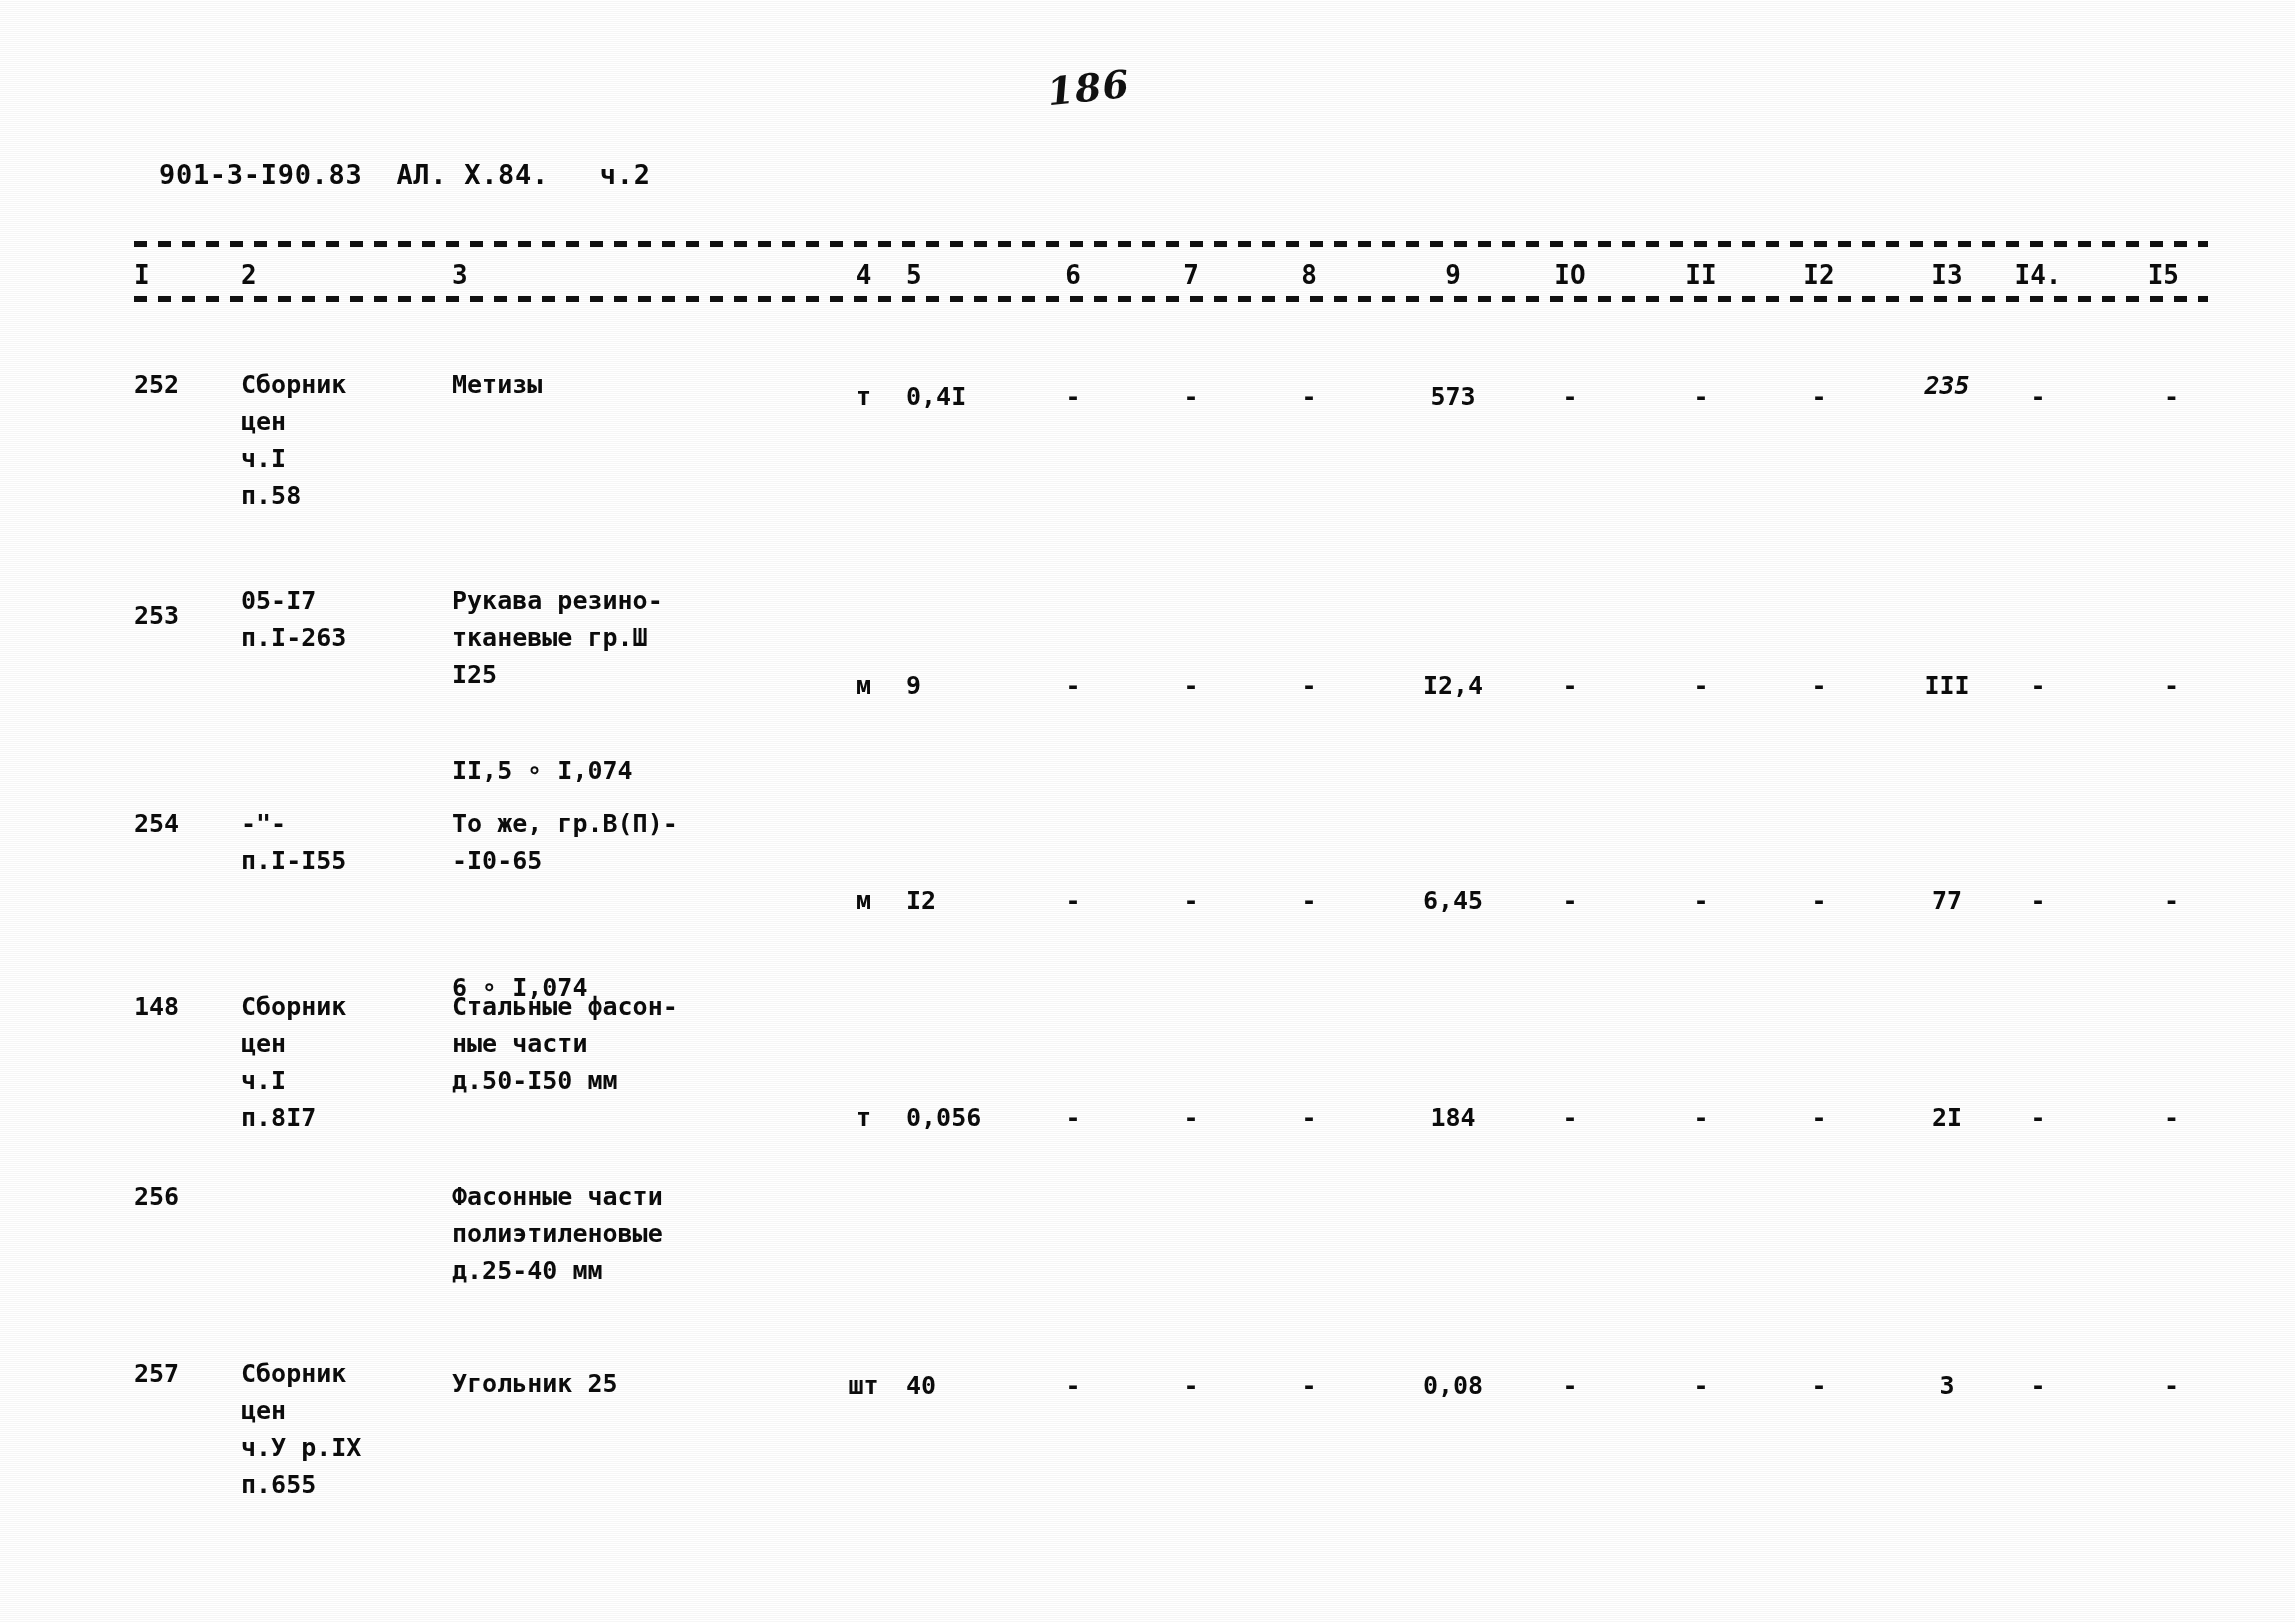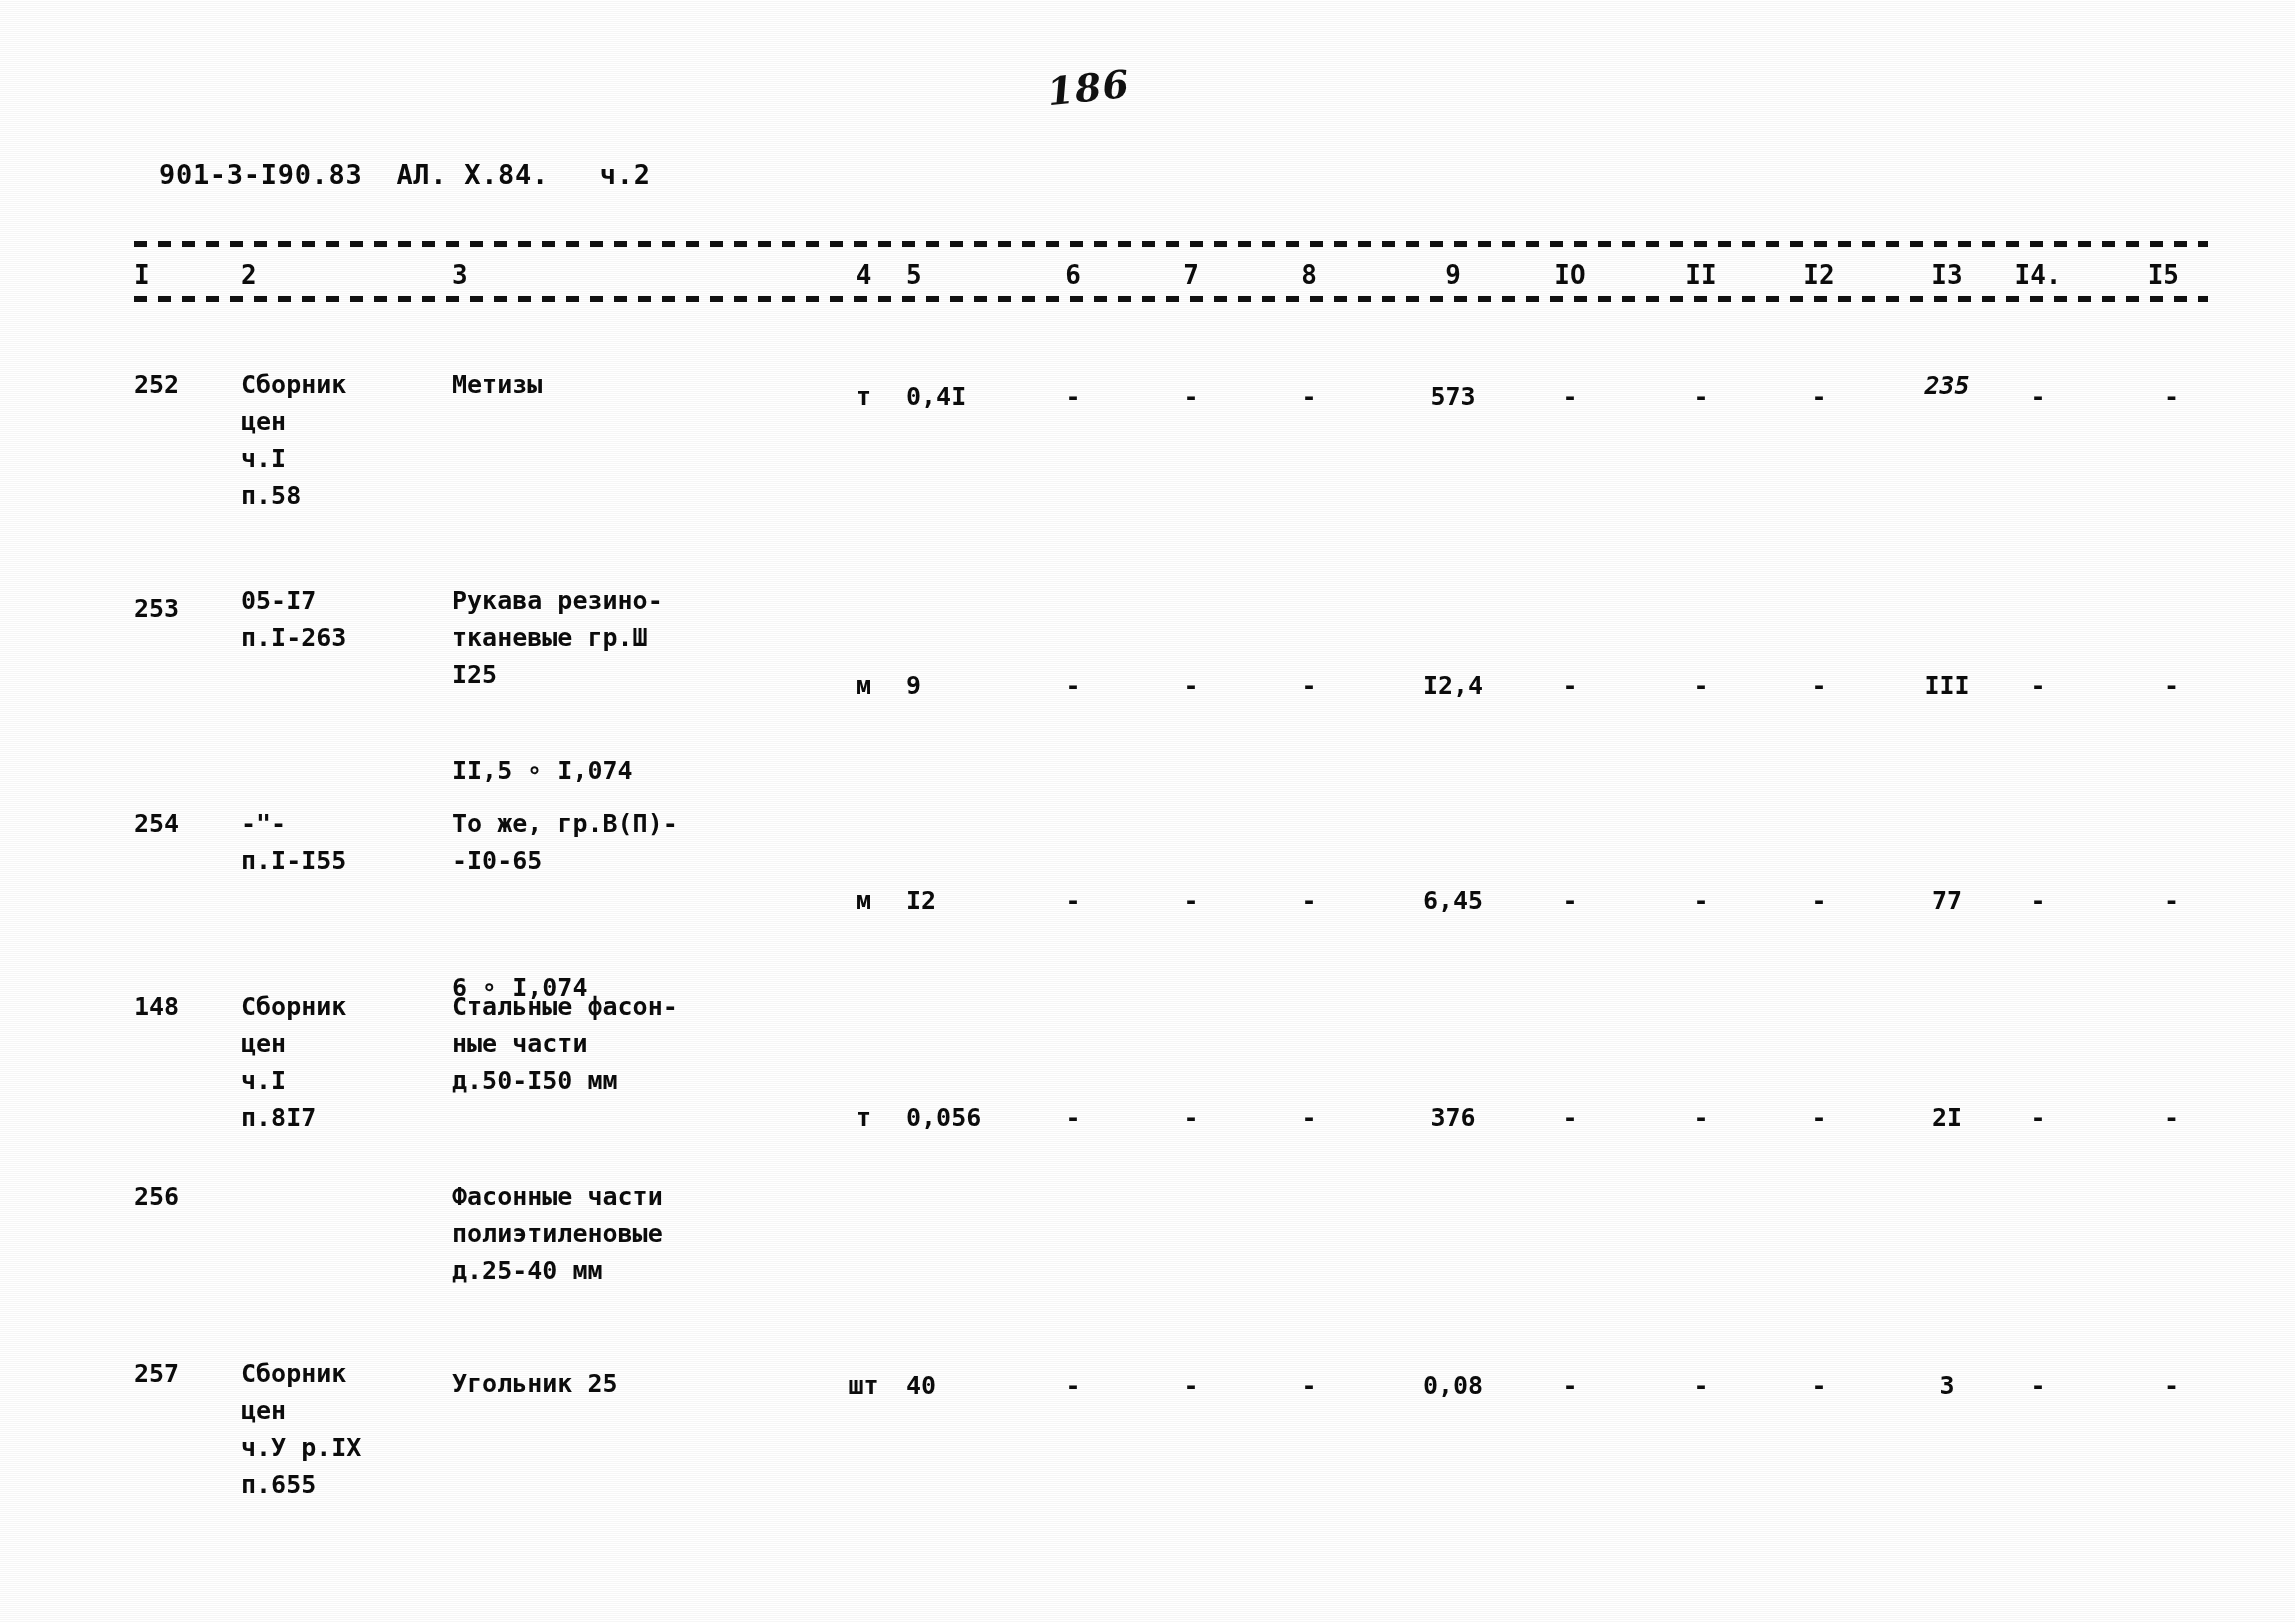--- a/index.html
+++ b/index.html
@@ -165,21 +165,21 @@
       <div class="cell c-8" style="top: 11.8px;">-</div>
       <div class="cell c-9" style="top: 11.8px;">573</div>
       <div class="cell c-10" style="top: 11.8px;">-</div>
       <div class="cell c-11" style="top: 11.8px;">-</div>
       <div class="cell c-12" style="top: 11.8px;">-</div>
       <div class="cell c-13" style="top: 1px; font-style: italic;">235</div>
       <div class="cell c-14" style="top: 11.8px;">-</div>
       <div class="cell c-15" style="top: 11.8px;">-</div>
     </div>
     <div class="row" style="top: 582px;">
-      <div class="cell c-num" style="top: 8px;">253</div>
+      <div class="cell c-num" style="top: 15px;">253</div>
       <div class="cell c-just" style="top: 0px;">05-I7
 п.I-263</div>
       <div class="cell c-name" style="top: 0px;">Рукава резино-
 тканевые гр.Ш
 I25</div>
       <div class="cell c-name" style="top: 170px;">II,5 ∘ I,074</div>
       <div class="cell c-unit" style="top: 85px;">м</div>
       <div class="cell c-qty" style="top: 85px;">9</div>
       <div class="cell c-6" style="top: 85px;">-</div>
       <div class="cell c-7" style="top: 85px;">-</div>
@@ -219,21 +219,21 @@
 ч.I
 п.8I7</div>
       <div class="cell c-name" style="top: 0px;">Стальные фасон-
 ные части
 д.50-I50 мм</div>
       <div class="cell c-unit" style="top: 111px;">т</div>
       <div class="cell c-qty" style="top: 111px;">0,056</div>
       <div class="cell c-6" style="top: 111px;">-</div>
       <div class="cell c-7" style="top: 111px;">-</div>
       <div class="cell c-8" style="top: 111px;">-</div>
-      <div class="cell c-9" style="top: 111px;">376</div>
+      <div class="cell c-9" style="top: 111px;">184</div>
       <div class="cell c-10" style="top: 111px;">-</div>
       <div class="cell c-11" style="top: 111px;">-</div>
       <div class="cell c-12" style="top: 111px;">-</div>
       <div class="cell c-13" style="top: 111px;">2I</div>
       <div class="cell c-14" style="top: 111px;">-</div>
       <div class="cell c-15" style="top: 111px;">-</div>
     </div>
     <div class="row" style="top: 1178px;">
       <div class="cell c-num" style="top: 0px;">256</div>
       <div class="cell c-just" style="top: 0px;"></div>

